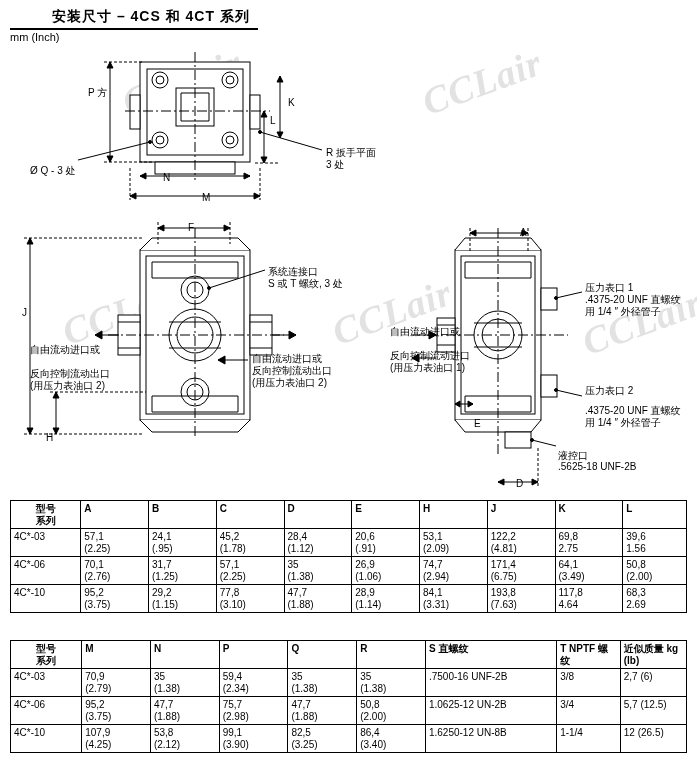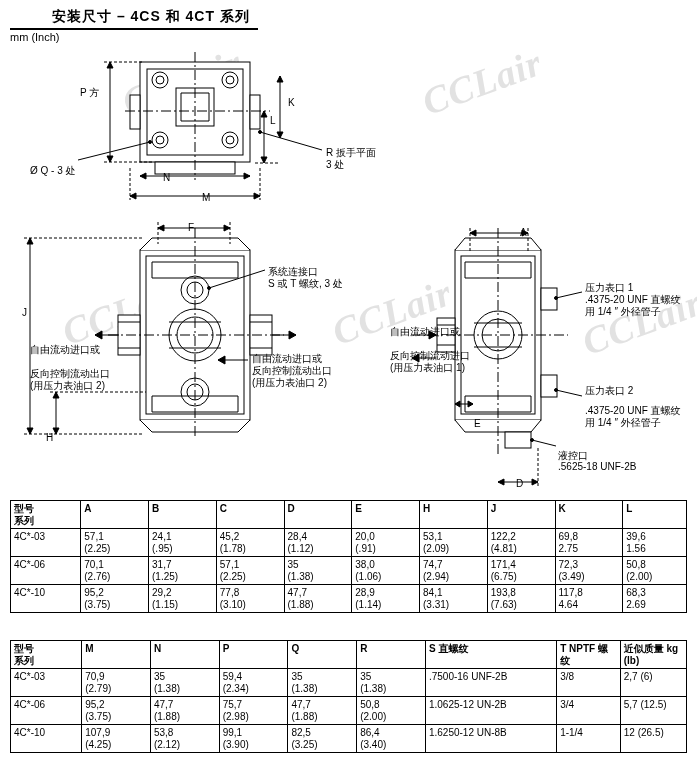--- a/index.html
+++ b/index.html
@@ -61,21 +61,21 @@
     padding:2px 3px;
     vertical-align:top;
     font-weight:normal;
     text-align:left;
     line-height:1.15;
   }
   table th{font-weight:bold;}
   .t1{left:10px;top:500px;width:677px;}
   .t2{left:10px;top:640px;width:677px;}
   .cell2{white-space:pre-line;}
-  .hdr-series{white-space:pre-line;font-weight:bold;}
+  .hdr-series{white-space:pre-line;font-weight:bold;text-align:center;}
 
   svg{display:block;}
 </style>
 </head>
 <body>
 
 <div class="page">
 
   <div id="wm-layer">
       <div class="wm" style="left: 120px; top: 60px;">CCLair</div>
@@ -258,21 +258,21 @@
 
       <path d="M412 335 h24"></path>
       <path d="M436 335 l-7 -4 v8 z" fill="#000"></path>
       <path d="M436 358 h-24"></path>
       <path d="M412 358 l7 -4 v8 z" fill="#000"></path>
     </g>
   </svg>
   </div>
 
   <div id="labels-top">
-      <div class="lbl" style="left: 80px; top: 86px; text-align: right;">P 方</div>
+      <div class="lbl" style="left: 88px; top: 86px; text-align: right;">P 方</div>
       <div class="lbl" style="left: 288px; top: 97px;">K</div>
       <div class="lbl" style="left: 270px; top: 115px;">L</div>
       <div class="lbl" style="left: 326px; top: 146px;">R 扳手平面</div>
       <div class="lbl" style="left: 326px; top: 158px;">3 处</div>
       <div class="lbl" style="left: 30px; top: 164px;">Ø Q - 3 处</div>
       <div class="lbl" style="left: 163px; top: 172px;">N</div>
       <div class="lbl" style="left: 202px; top: 192px;">M</div>
     </div>
   <div id="labels-left">
       <div class="lbl" style="left: 188px; top: 222px;">F</div>
@@ -324,48 +324,48 @@
         <tr>
           <td>4C*-03</td>
           <td class="cell2">57,1
 (2.25)</td>
           <td class="cell2">24,1
 (.95)</td>
           <td class="cell2">45,2
 (1.78)</td>
           <td class="cell2">28,4
 (1.12)</td>
-          <td class="cell2">20,0
+          <td class="cell2">20,6
 (.91)</td>
           <td class="cell2">53,1
 (2.09)</td>
           <td class="cell2">122,2
 (4.81)</td>
           <td class="cell2">69,8
 2.75</td>
           <td class="cell2">39,6
 1.56</td>
         </tr>
         <tr>
           <td>4C*-06</td>
           <td class="cell2">70,1
 (2.76)</td>
           <td class="cell2">31,7
 (1.25)</td>
           <td class="cell2">57,1
 (2.25)</td>
           <td class="cell2">35
 (1.38)</td>
-          <td class="cell2">38,0
+          <td class="cell2">26,9
 (1.06)</td>
           <td class="cell2">74,7
 (2.94)</td>
           <td class="cell2">171,4
 (6.75)</td>
-          <td class="cell2">72,3
+          <td class="cell2">64,1
 (3.49)</td>
           <td class="cell2">50,8
 (2.00)</td>
         </tr>
         <tr>
           <td>4C*-10</td>
           <td class="cell2">95,2
 (3.75)</td>
           <td class="cell2">29,2
 (1.15)</td>

